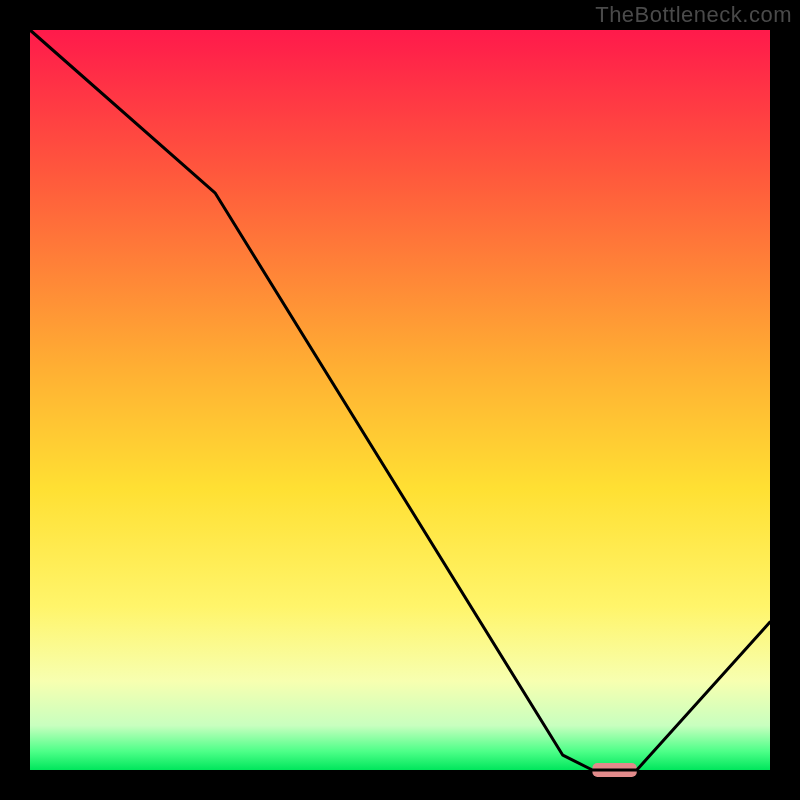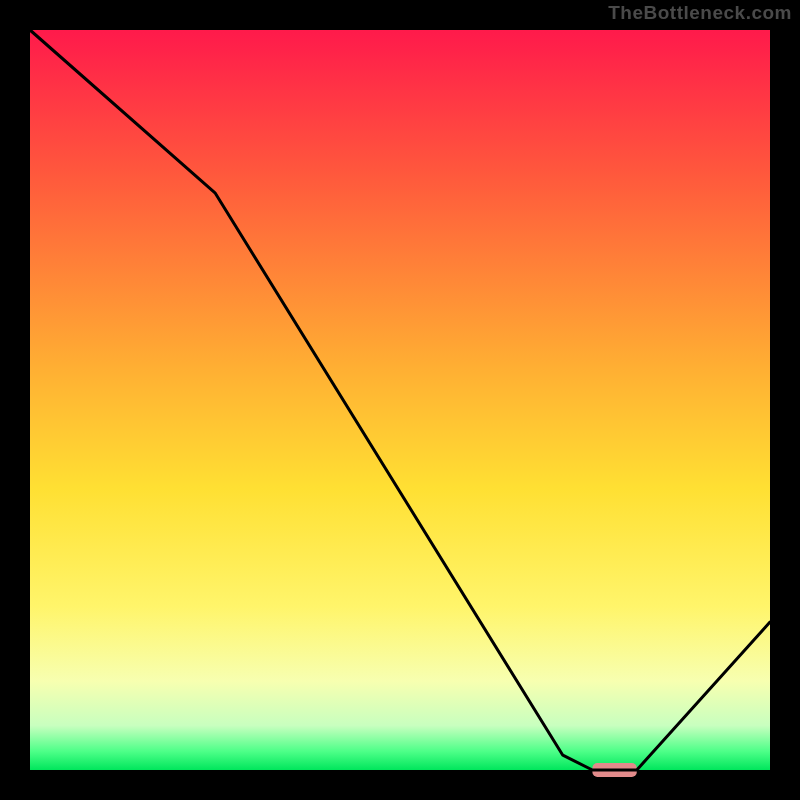--- a/index.html
+++ b/index.html
@@ -14,22 +14,22 @@
   .frame {
     position: relative;
     width: 800px;
     height: 800px;
   }
   .watermark {
     position: absolute;
     top: 2px;
     right: 8px;
     color: #4a4a4a;
-    font-size: 19px;
-    font-weight: bold;
+    font-size: 22px;
+    font-weight: normal;
     letter-spacing: 0.5px;
     user-select: none;
   }
   
   svg.plot {
     position: absolute;
     inset: 0;
     width: 800px;
     height: 800px;
   }

